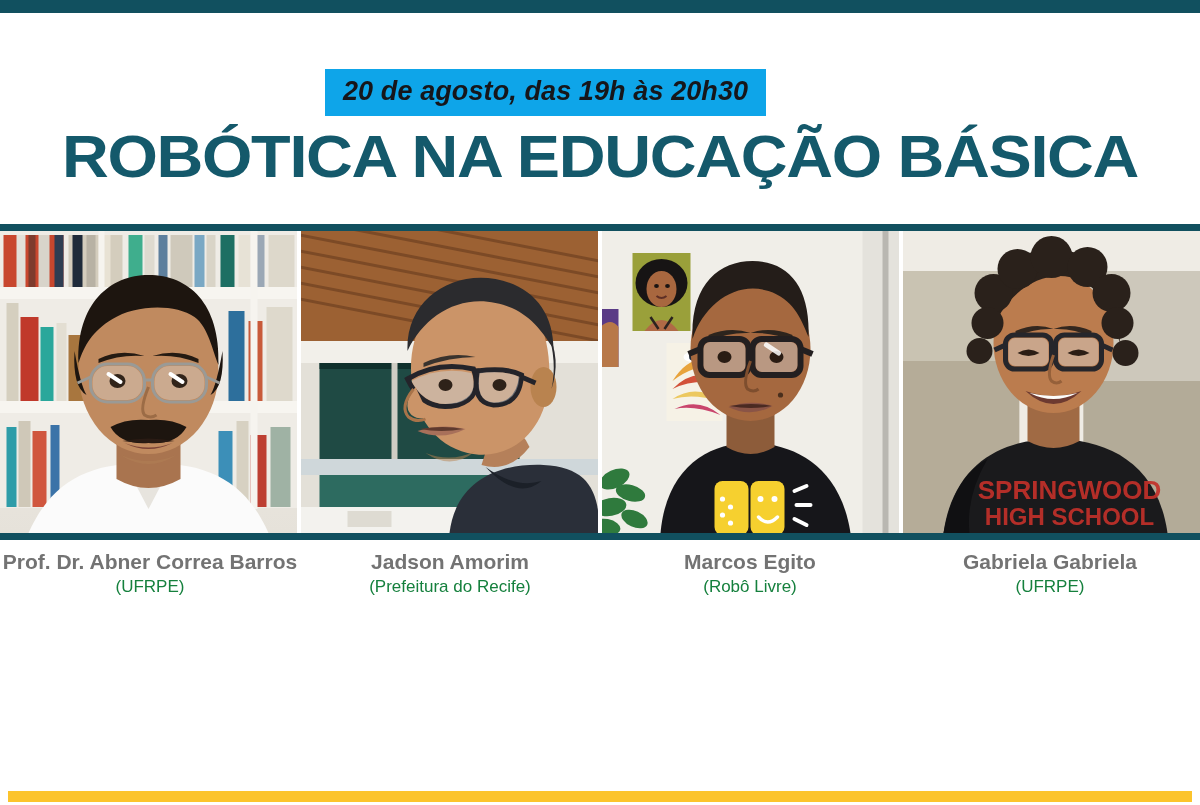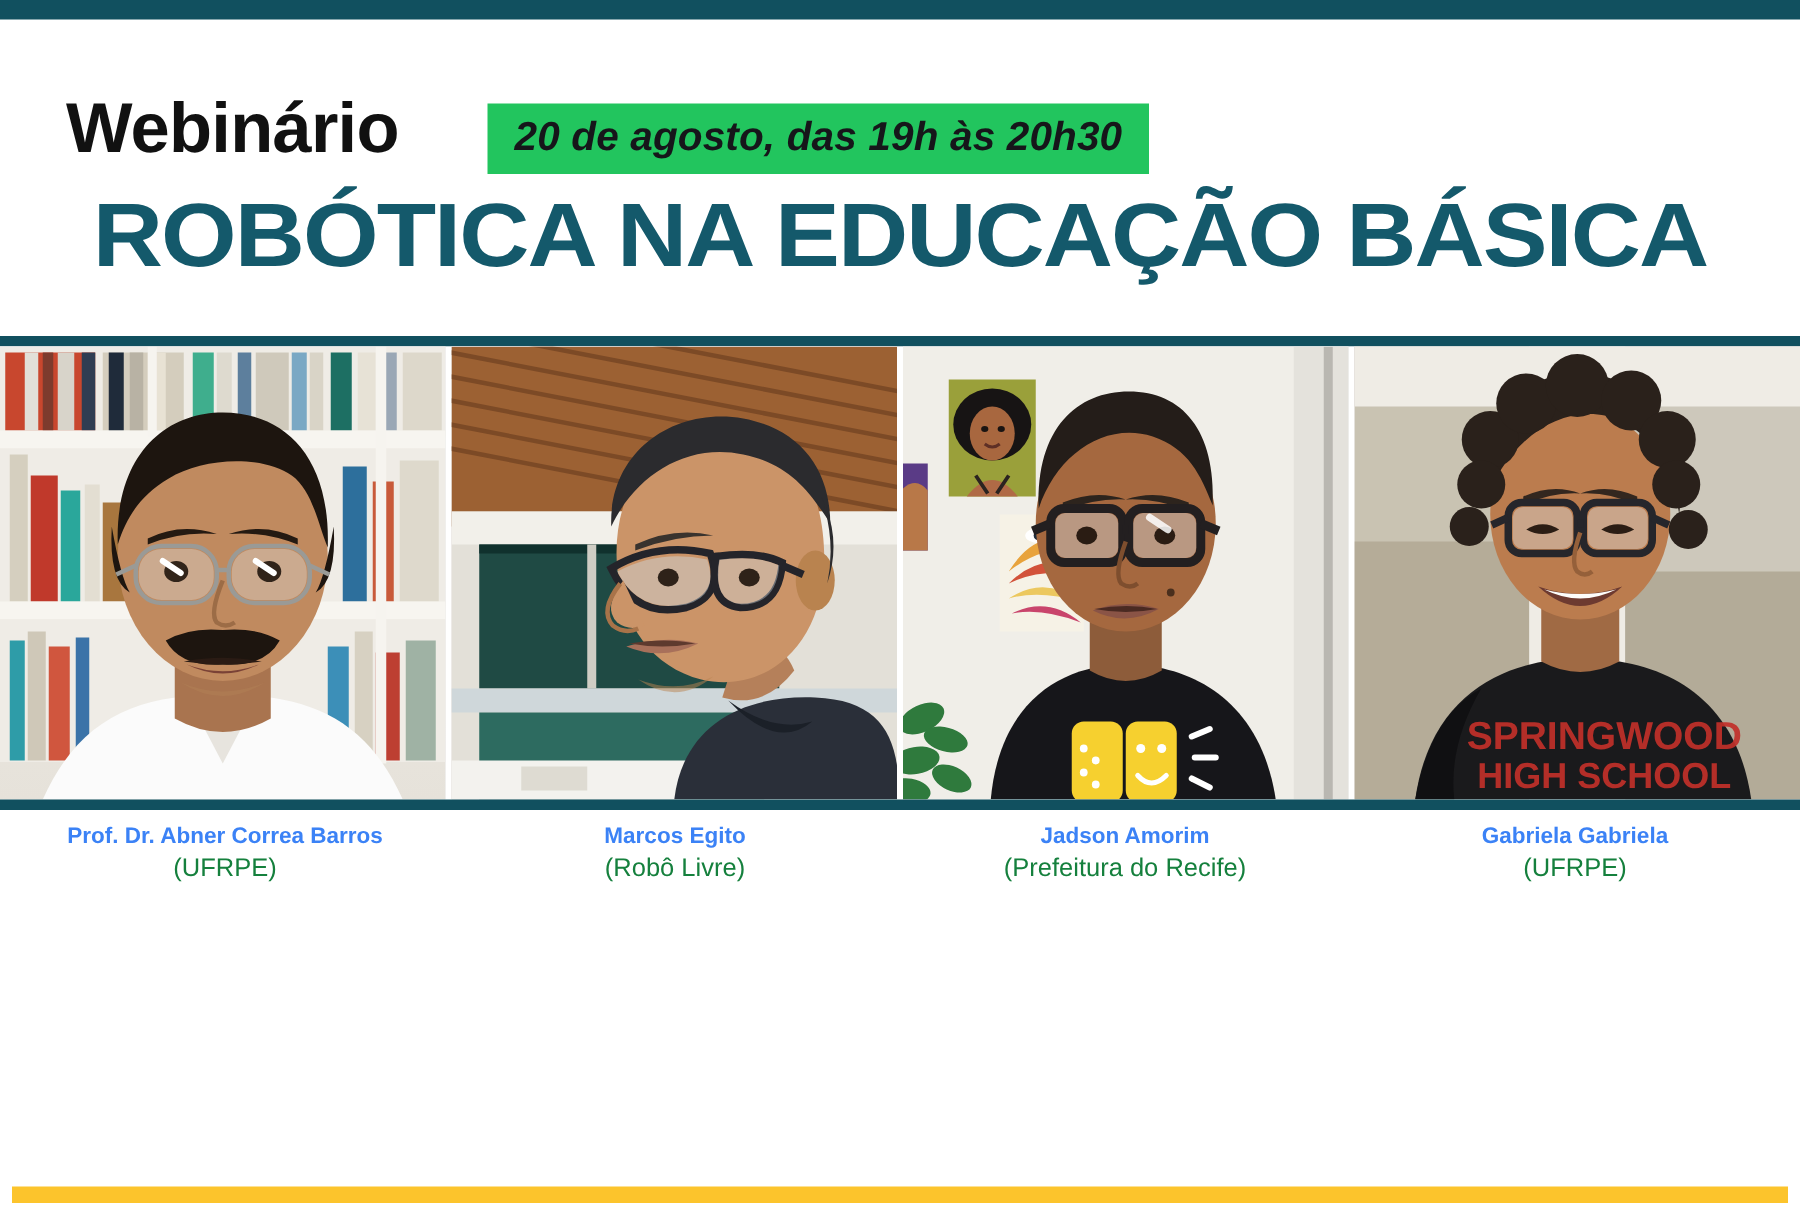--- a/index.html
+++ b/index.html
@@ -18,21 +18,21 @@
   
   .header{position:absolute;left:0;top:13px;width:1200px;height:212px;}
   .webinario{
     position:absolute;left:44px;top:48px;
     font-size:47px;font-weight:700;color:#111;
     letter-spacing:-0.5px;line-height:1;
     font-family:"Liberation Sans", sans-serif;
   }
   .datebadge{
     position:absolute;left:325px;top:56px;
-    background:#22c55e;
+    background:#0ea5e9;
     padding:9px 18px 11px 18px;
     font-size:27px;font-weight:700;font-style:italic;color:#16161a;
     letter-spacing:0.1px;white-space:nowrap;line-height:1;
   }
   .maintitle{
     position:absolute;left:0;top:112px;width:1200px;
     text-align:center;
     font-size:60px;font-weight:800;color:#14596b;
     letter-spacing:-1.2px;line-height:1.05;
     transform:scaleX(1.08);transform-origin:center top;
@@ -47,37 +47,36 @@
   .strip{position:absolute;left:0;top:231px;width:1200px;height:302px;display:flex;gap:4px;background:#fff;}
   .cell{position:relative;flex:1 1 0;overflow:hidden;background:#e5e5e5;}
   .cell svg{display:block;width:100%;height:100%;}
 
   
   .names{
     position:absolute;left:0;top:540px;width:1200px;height:70px;
     display:flex;
   }
   .namecol{flex:1 1 0;text-align:center;padding-top:8px;}
-  .nm{font-size:15px;font-weight:700;color:#3b82f6;line-height:1.35;}
+  .nm{font-size:21px;font-weight:700;color:#737373;line-height:1.35;}
   .af{font-size:17px;font-weight:400;color:#15803d;line-height:1.35;}
 
   
   .footer{position:absolute;left:0;top:620px;width:1200px;height:185px;}
 
   .rule-bottom{position:absolute;left:8px;top:791px;width:1184px;height:11px;background:#fcc42c;}
 </style>
 </head>
 <body>
 
 <div class="poster">
 
   <div class="rule-top"></div>
 
   <div class="header">
-    <div class="webinario">Webinário</div>
     <div class="datebadge">20 de agosto, das 19h às 20h30</div>
     <div class="maintitle">ROBÓTICA NA EDUCAÇÃO BÁSICA</div>
   </div>
 
   <div class="rule-photos-top"></div>
 
   <div class="strip">
 
     <div class="cell">
       <svg viewBox="0 0 300 302" preserveAspectRatio="xMidYMid slice">
@@ -399,26 +398,26 @@
   </div>
 
   <div class="rule-photos-bot"></div>
 
   <div class="names">
     <div class="namecol">
       <div class="nm">Prof. Dr. Abner Correa Barros</div>
       <div class="af">(UFRPE)</div>
     </div>
     <div class="namecol">
+      <div class="nm">Jadson Amorim</div>
+      <div class="af">(Prefeitura do Recife)</div>
+    </div>
+    <div class="namecol">
       <div class="nm">Marcos Egito</div>
       <div class="af">(Robô Livre)</div>
-    </div>
-    <div class="namecol">
-      <div class="nm">Jadson Amorim</div>
-      <div class="af">(Prefeitura do Recife)</div>
     </div>
     <div class="namecol">
       <div class="nm">Gabriela Gabriela</div>
       <div class="af">(UFRPE)</div>
     </div>
   </div>
 
   <div class="footer">
 
     

